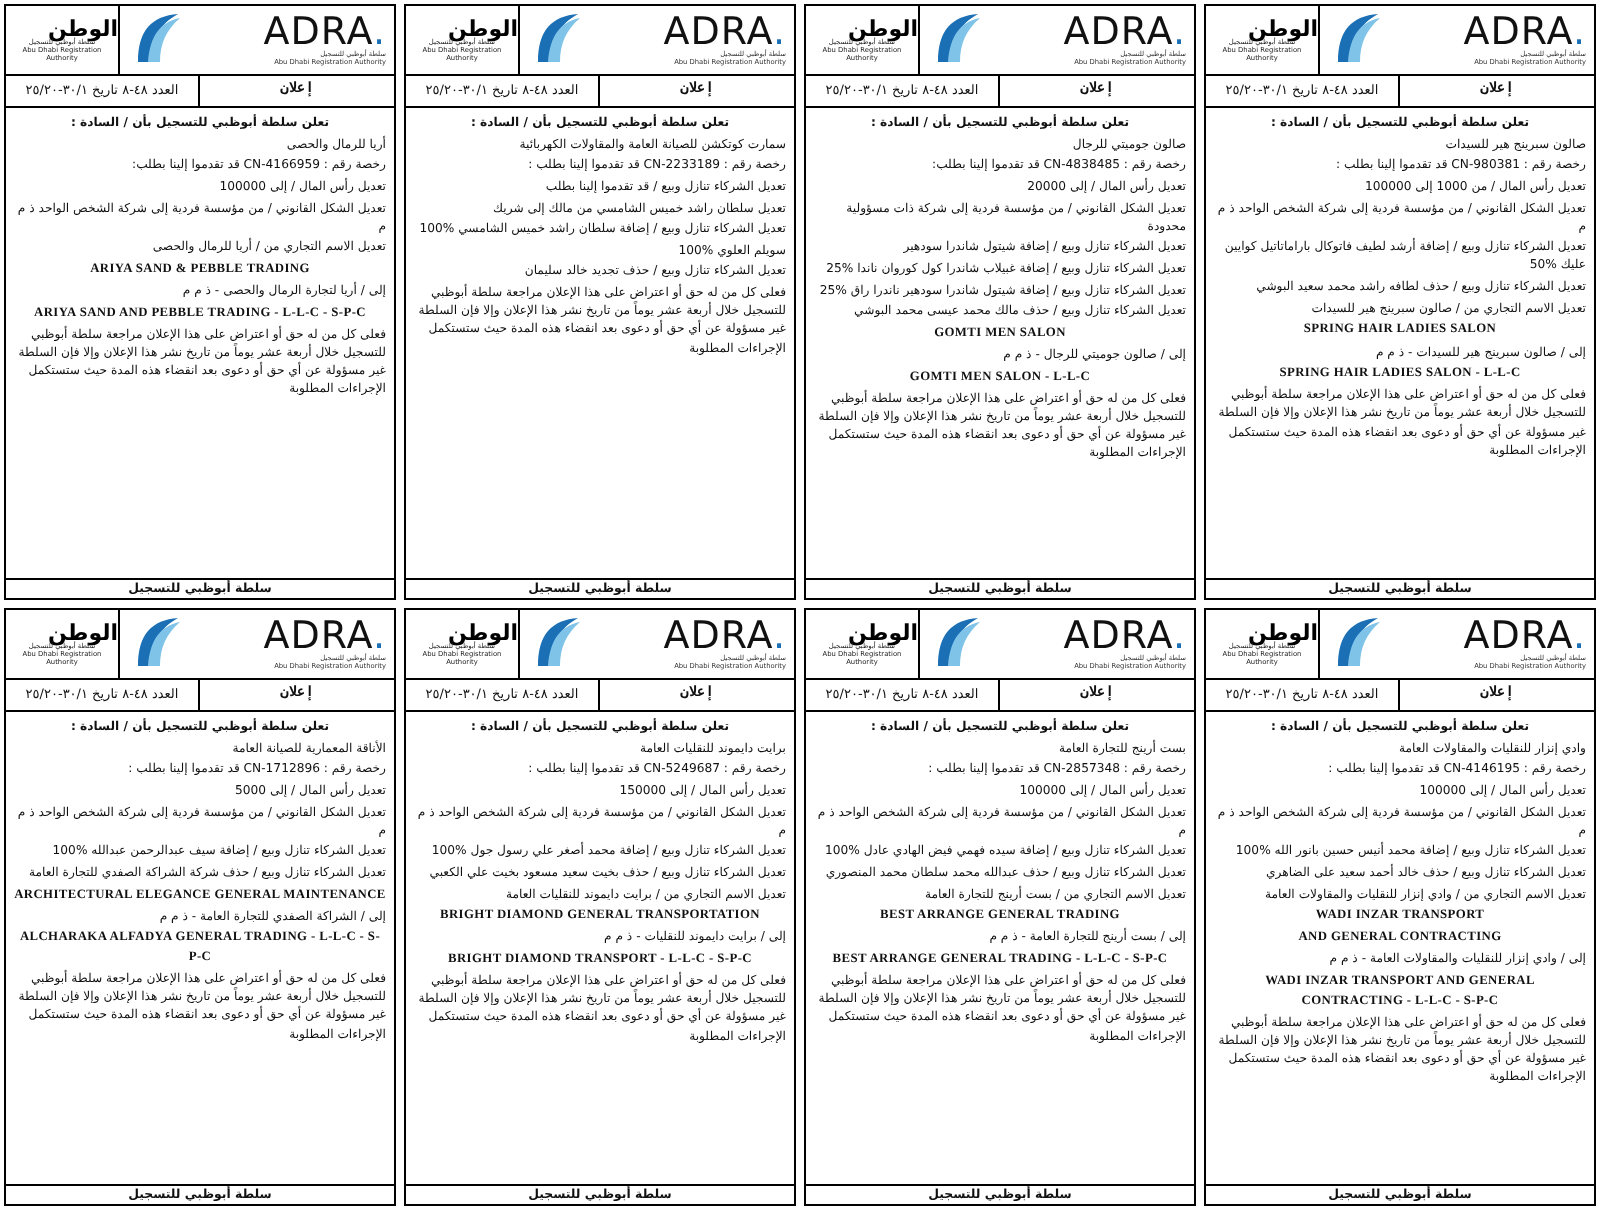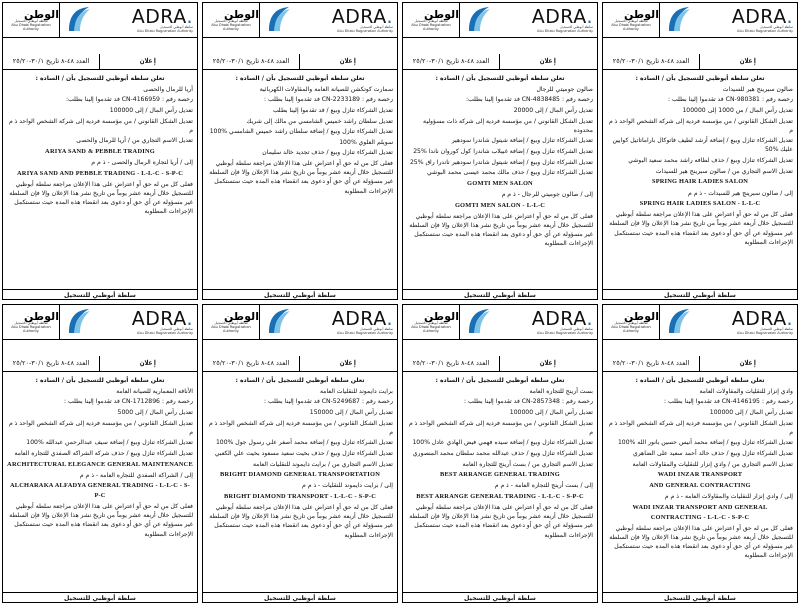--- a/index.html
+++ b/index.html
@@ -8,21 +8,21 @@
   .ad{border:1px solid #000;margin:2px;padding:0;box-sizing:border-box;display:flex;flex-direction:column;overflow:hidden;background:#fff;}
   .ad-head{display:flex;align-items:stretch;border-bottom:1px solid #000;height:34px;}
   .logo-left{width:56px;border-right:1px solid #000;display:flex;flex-direction:column;align-items:flex-end;justify-content:center;padding:1px 0;}
   .wattan{font-family:"DejaVu Sans","Liberation Sans",sans-serif;font-weight:bold;font-size:11px;color:#000;line-height:1;letter-spacing:0;}
   .wattan-sub{font-size:3.6px;color:#222;line-height:1.1;text-align:center;transform:scale(.95);}
   .logo-right{flex:1;display:flex;align-items:center;justify-content:flex-end;padding:0 4px;position:relative;}
   .adra{font-weight:normal;font-size:19px;letter-spacing:.5px;color:#111;line-height:1;}
   .adra .dot{color:#1b6fb5;}
   .adra-sub{font-size:3.4px;color:#333;line-height:1.15;text-align:right;}
   .swoosh{position:absolute;left:6px;top:2px;width:26px;height:28px;}
-  .meta{display:flex;border-bottom:1px solid #000;height:15px;align-items:flex-start;margin-top:16px;}
+  .meta{display:flex;border-bottom:1px solid #000;height:15px;align-items:flex-start;}
   .meta-date{width:96px;border-right:1px solid #000;font-size:6.5px;text-align:center;line-height:15px;direction:rtl;}
   .meta-title{flex:1;font-size:7px;text-align:center;font-weight:bold;line-height:15px;direction:rtl;font-family:Liberation Mono, monospace;}
   .body{flex:1;padding:3px 4px 2px;direction:rtl;text-align:right;font-size:6.1px;line-height:1.5;overflow:hidden;}
   .body p{margin:0 0 1.5px;}
   .ctr{text-align:center;}
   .bold{font-weight:bold;}
   .en{direction:ltr;text-align:center;font-family:"Liberation Serif","DejaVu Serif",serif;font-weight:bold;font-size:6.4px;letter-spacing:.2px;margin:2px 0;}
   .foot{border-top:1px solid #000;font-size:6.2px;text-align:center;padding:1px 0;direction:rtl;font-weight:bold;}
 </style>
 </head>

